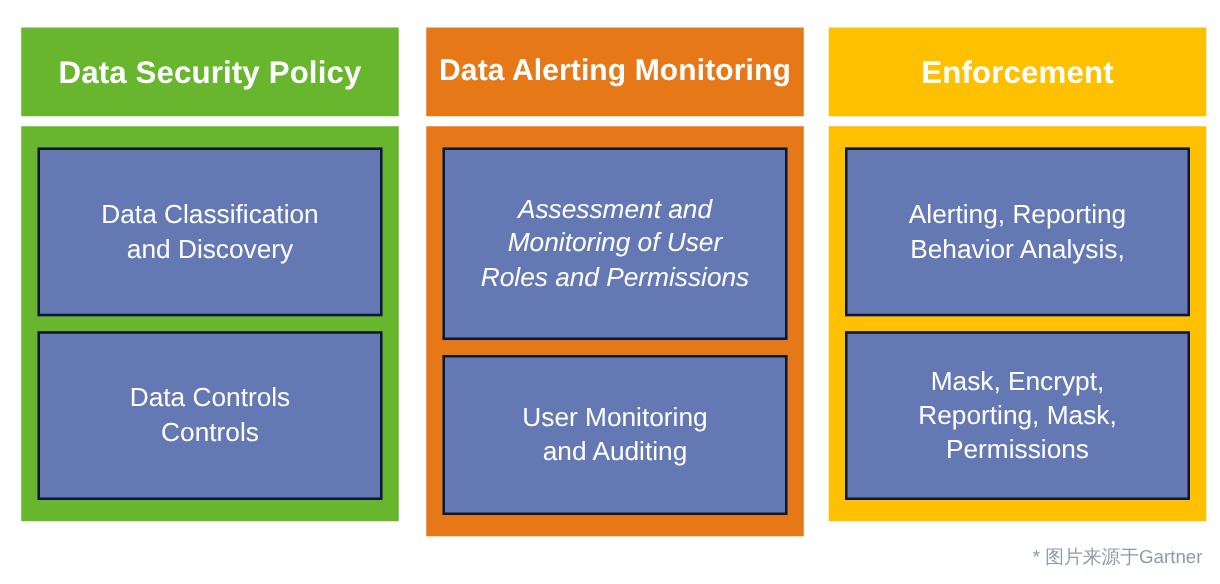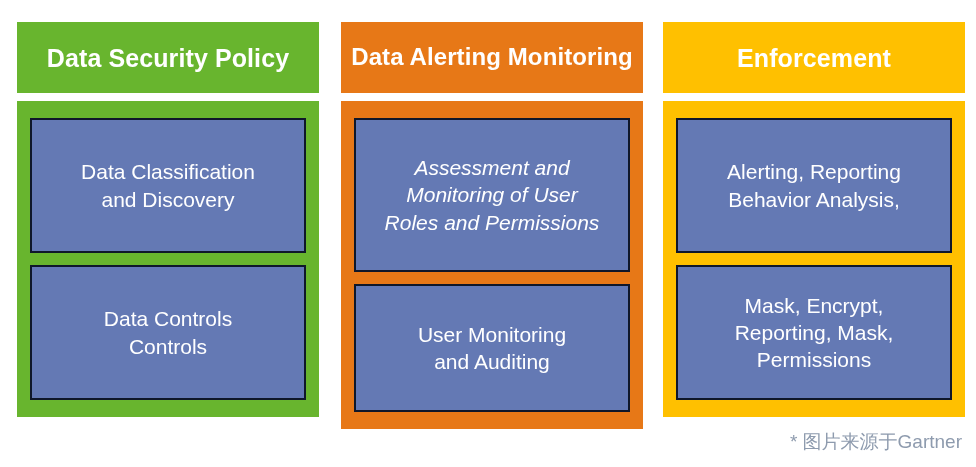--- a/index.html
+++ b/index.html
@@ -85,21 +85,21 @@
   .col-monitoring  .col-header,
   .col-monitoring  .col-body { background: #e77817; }
   .col-enforcement .col-header,
   .col-enforcement .col-body { background: #ffc000; }
 
   
   .footer-credit {
     position: absolute;
     right: 14px;
     bottom: 12px;
-    font-size: 19px;
+    font-size: 15px;
     color: #8e9bae;
     white-space: nowrap;
     margin-top: 31px;
   }
 </style>
 </head>
 <body>
 
 <div id="canvas">
 

